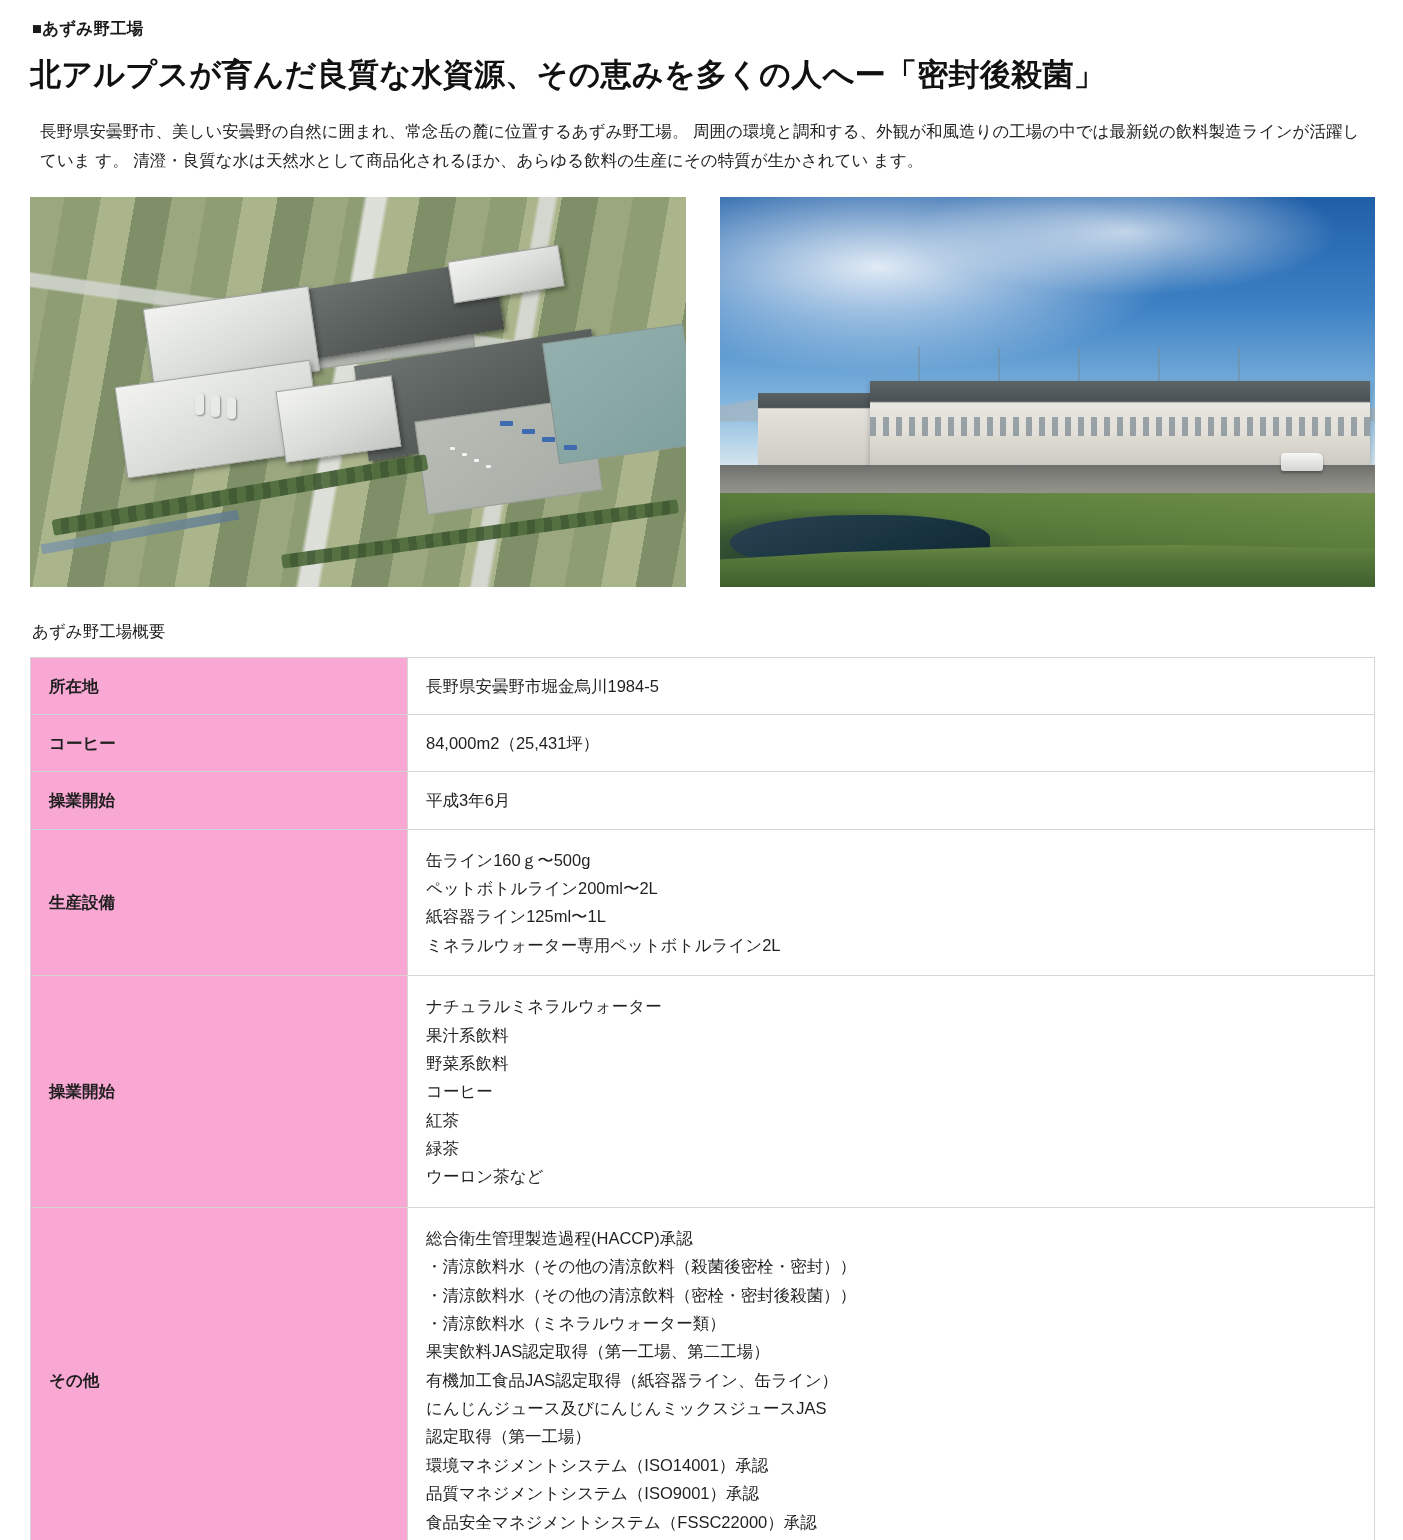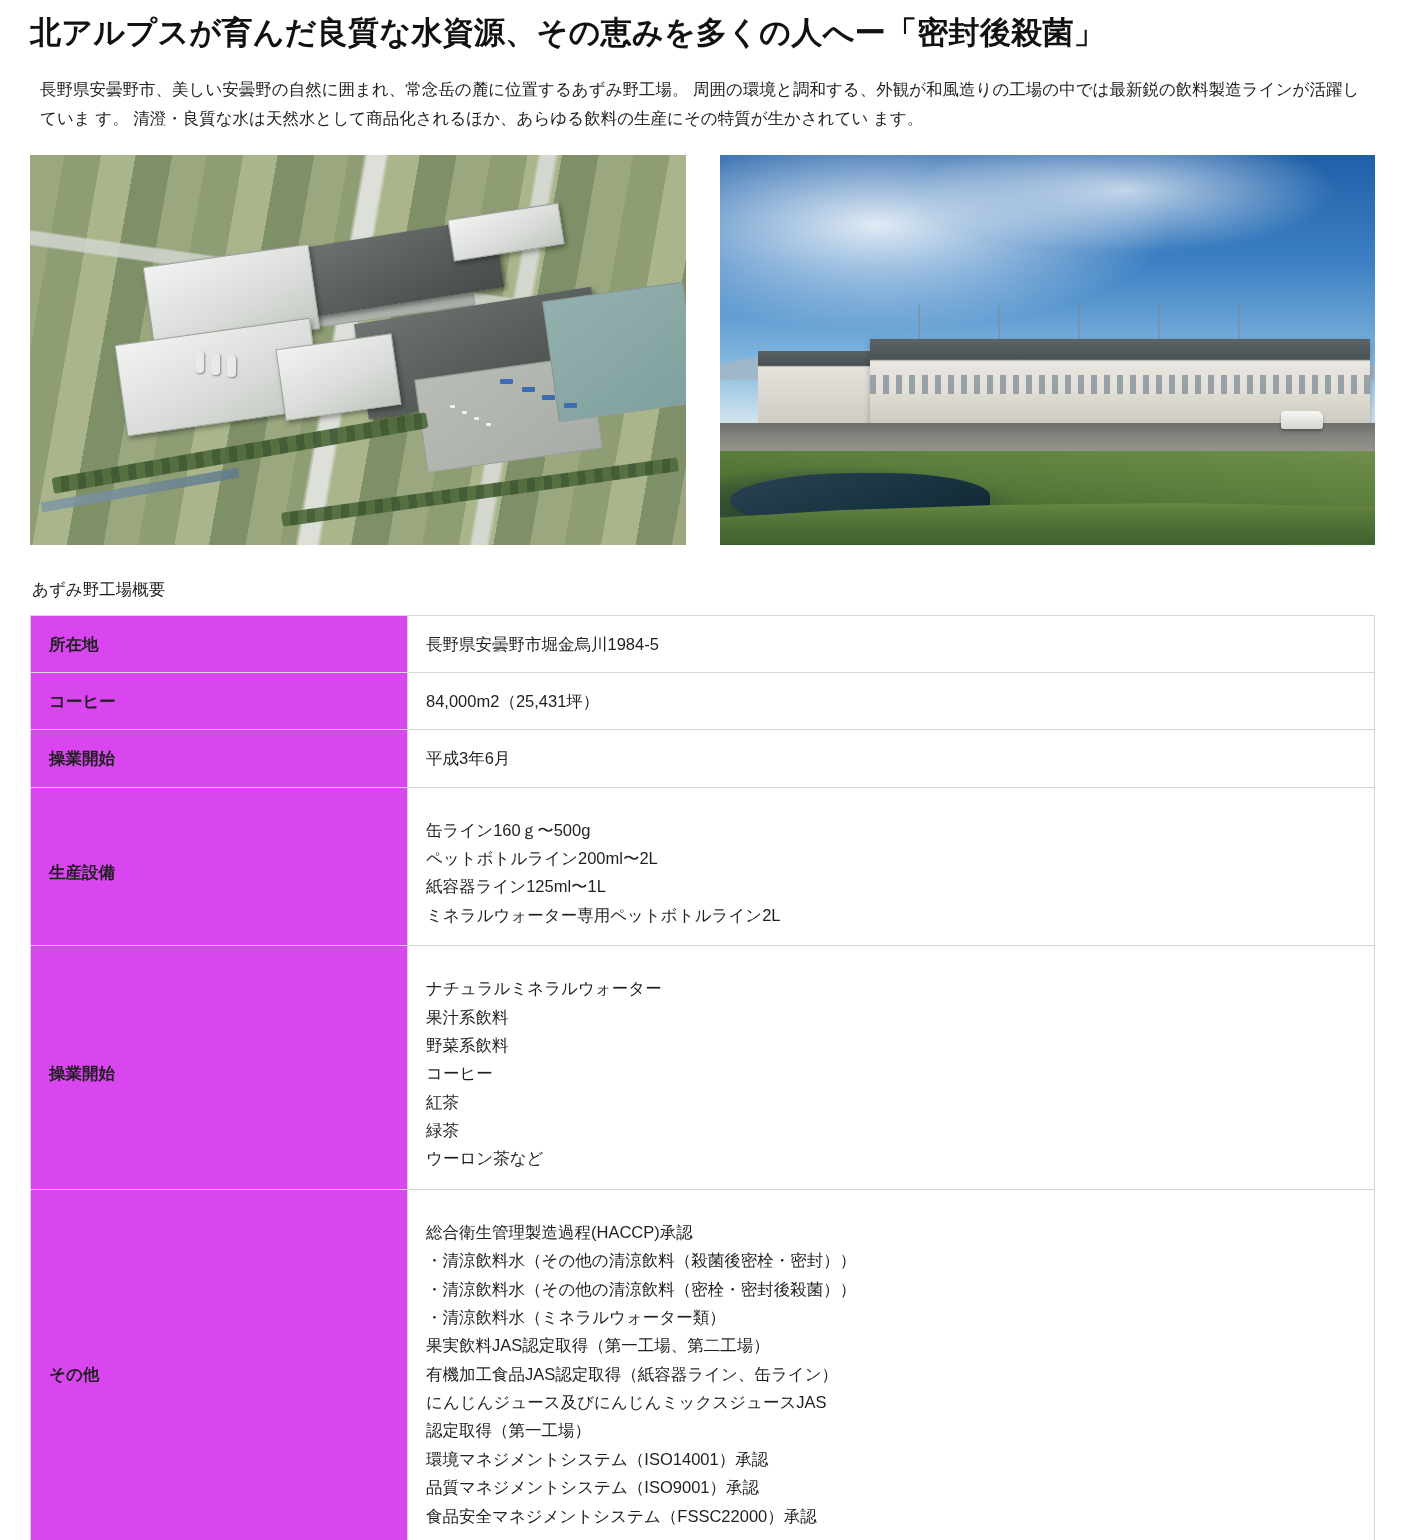--- a/index.html
+++ b/index.html
@@ -226,33 +226,34 @@
     vertical-align: middle;
     font-size: 16.5px;
     line-height: 1.72;
     padding: 14px 18px;
     color: #1f1f1f;
   }
   table.spec th {
     width: 340px;
     text-align: left;
     font-weight: bold;
-    background: #d946ef;
+    background: #f9a8d4;
   }
   table.spec td {
     font-weight: normal;
     white-space: pre-line;
   }
-  tr.tall th, tr.tall td { padding-top: 28px; padding-bottom: 16px; }
+  tr.tall th, tr.tall td { padding-top: 16px; padding-bottom: 16px; }
 </style>
 </head>
 <body>
 
 <div class="page">
 
+  <div class="section-tag">■あずみ野工場</div>
 
   <h1 class="headline">北アルプスが育んだ良質な水資源、その恵みを多くの人へー「密封後殺菌」</h1>
 
   <p class="lede">長野県安曇野市、美しい安曇野の自然に囲まれ、常念岳の麓に位置するあずみ野工場。 周囲の環境と調和する、外観が和風造りの工場の中では最新鋭の飲料製造ラインが活躍していま す。 清澄・良質な水は天然水として商品化されるほか、あらゆる飲料の生産にその特質が生かされてい ます。</p>
 
   <div class="photo-row">
 
     <div class="photo aerial">
       <div class="lot" style="left:250px; top:104px; width:190px; height:58px; transform:rotate(-8deg);"></div>
       <div class="roof-dark" style="left:270px; top:78px;  width:200px; height:70px; transform:rotate(-9deg);"></div>

